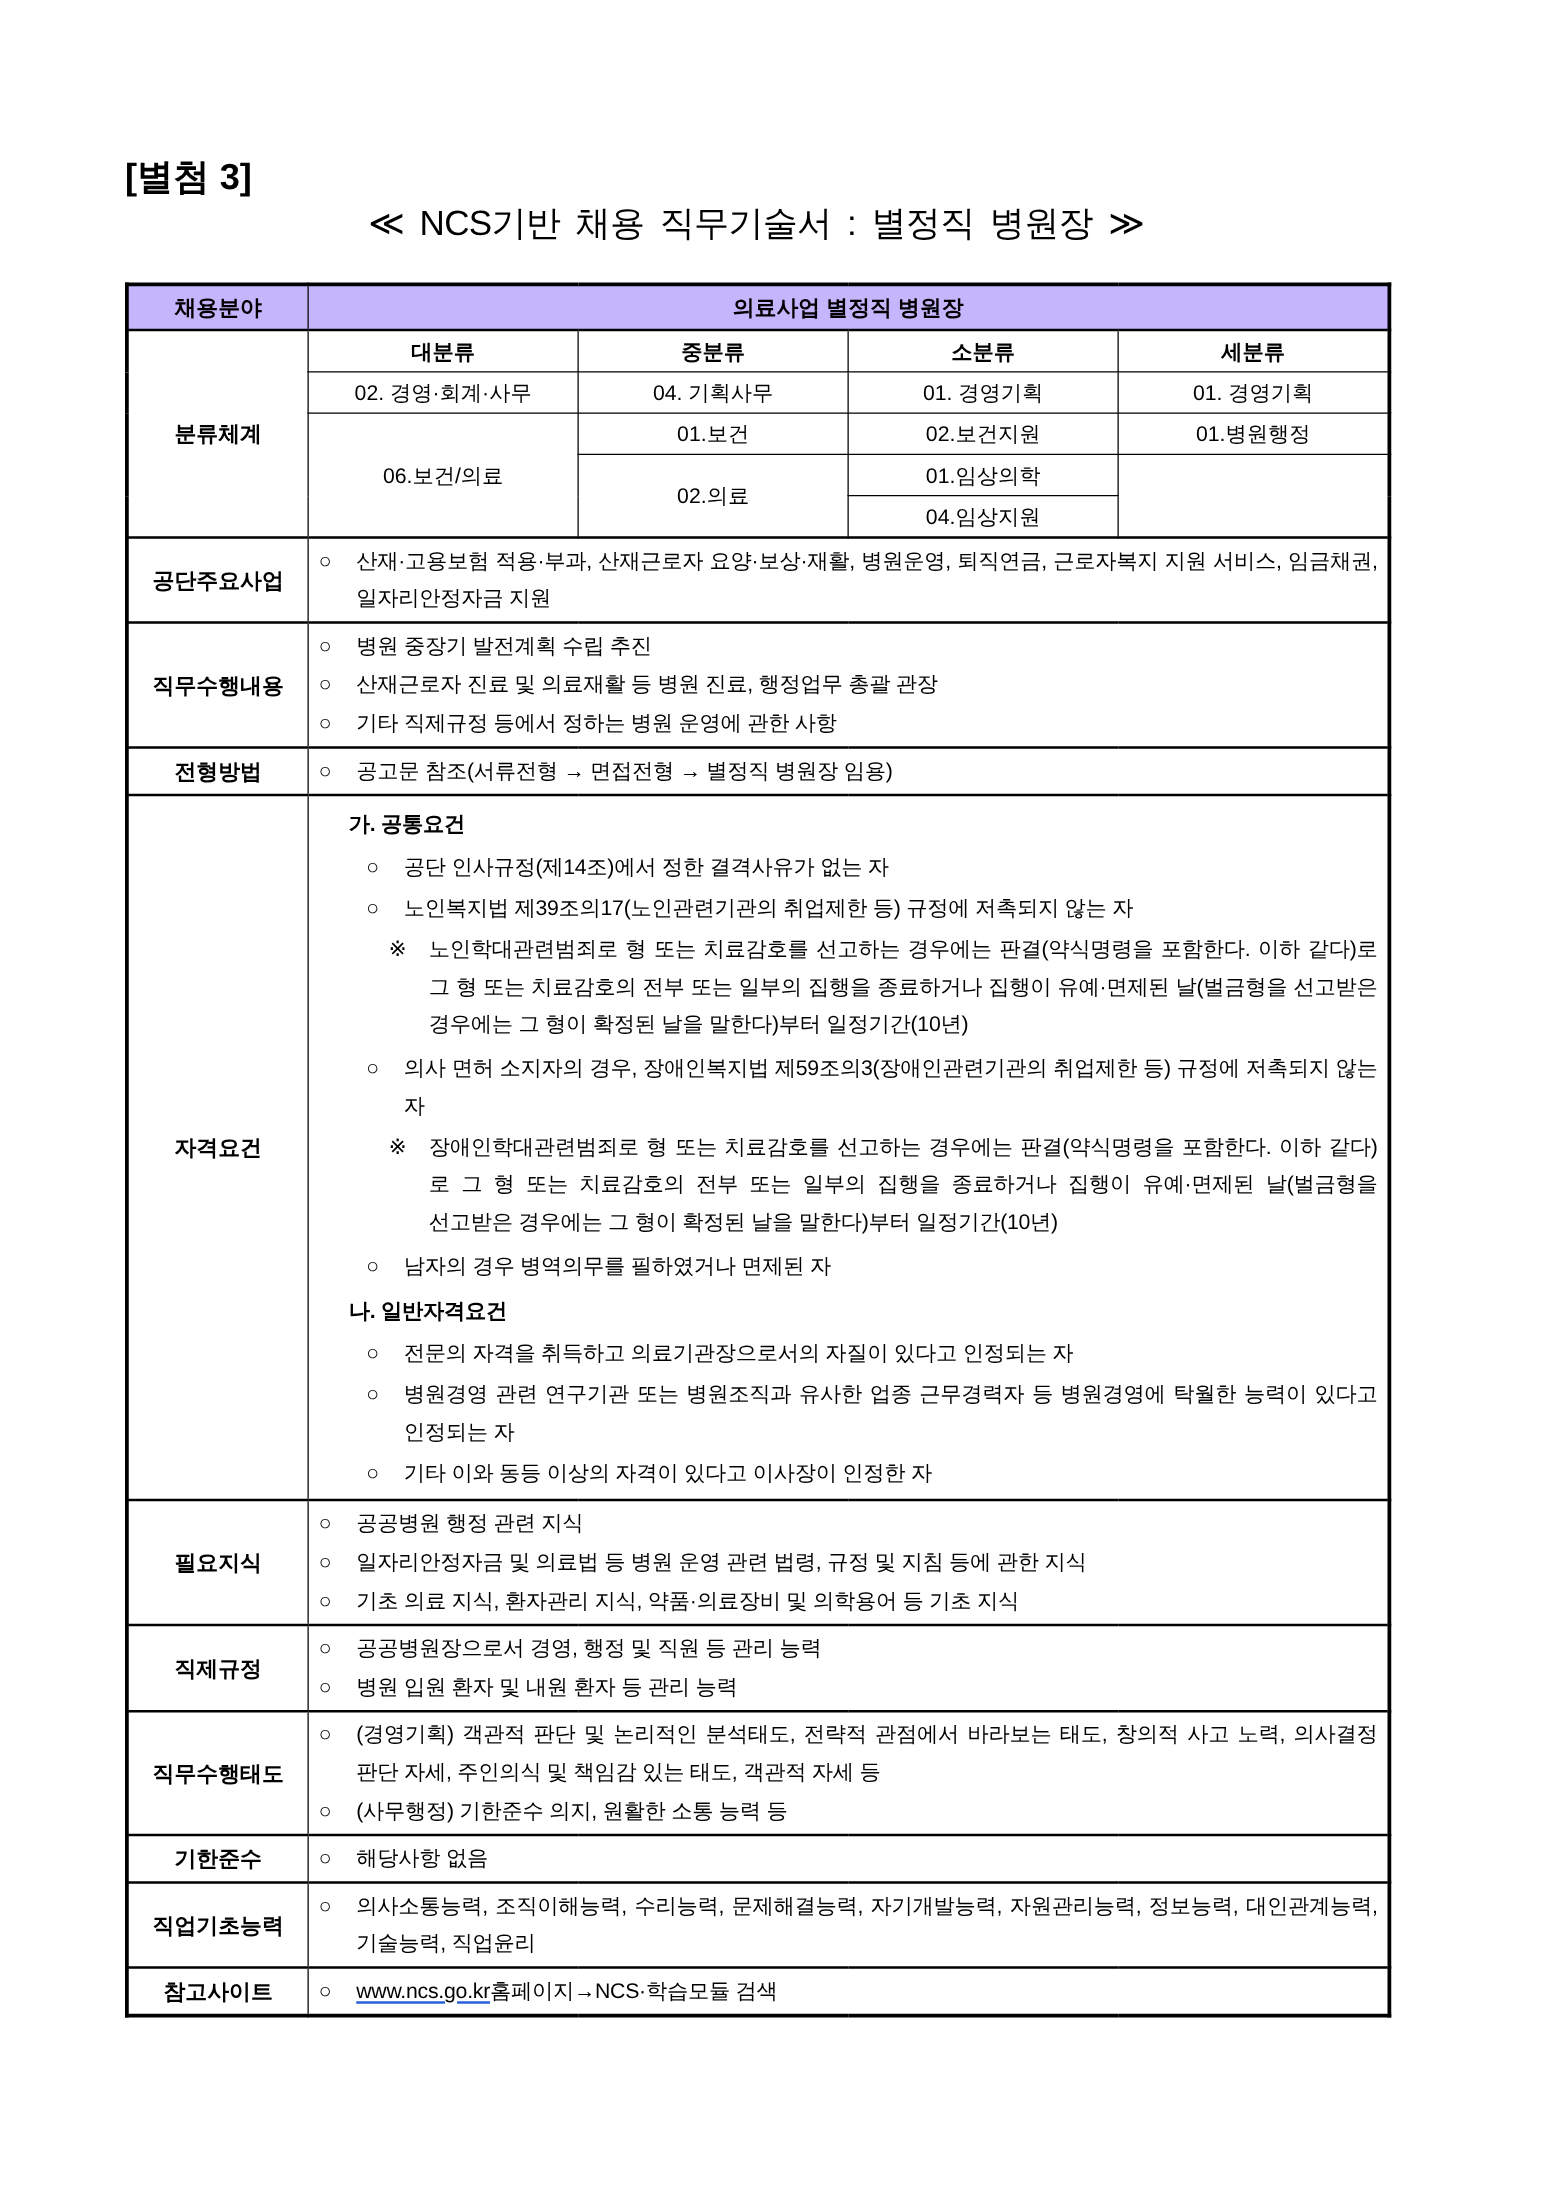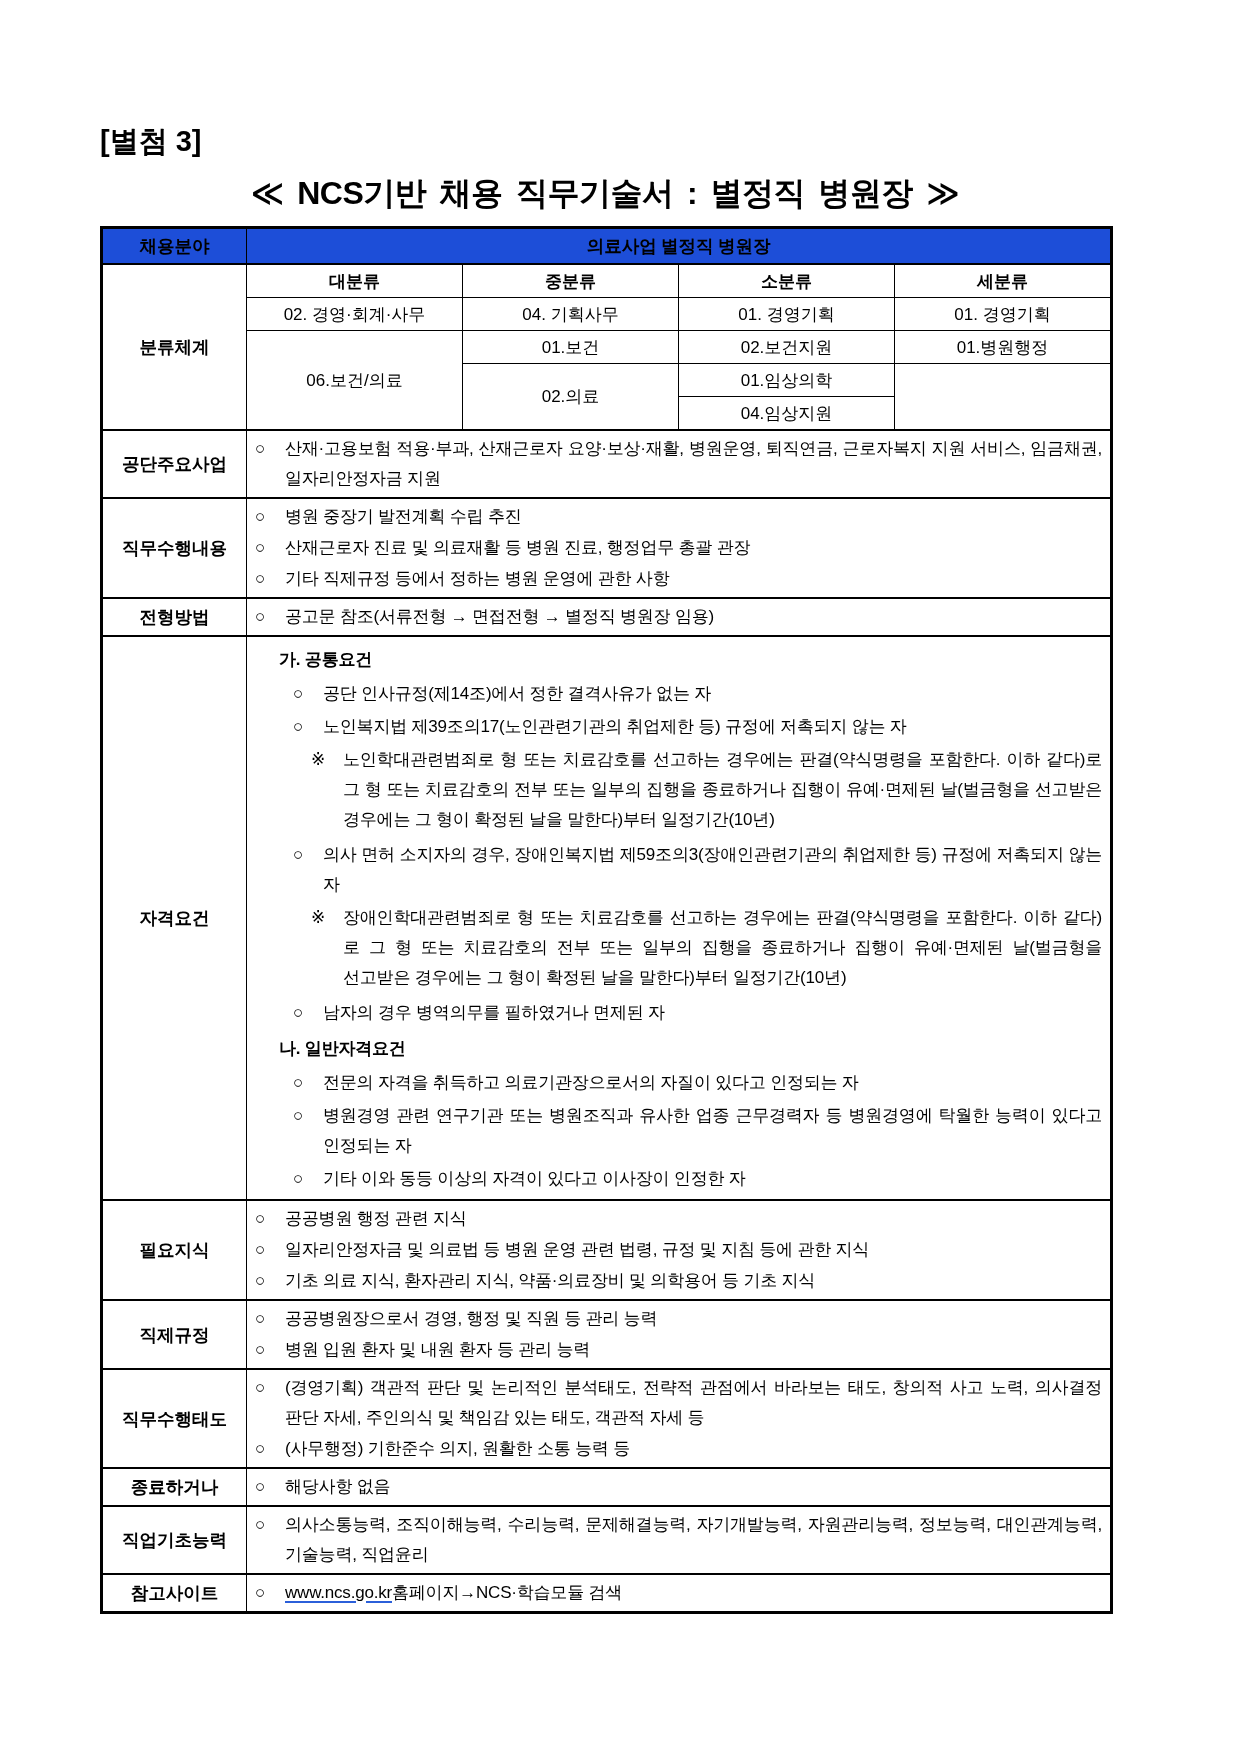--- a/index.html
+++ b/index.html
@@ -8,41 +8,41 @@
     font-family:"Liberation Sans","DejaVu Sans",sans-serif;
     color:#000;
     -webkit-font-smoothing:antialiased;
   }
   .page{position:relative;width:1239px;height:1752px;background:#fff;overflow:hidden;}
   .attachment{
     position:absolute;left:100px;top:122px;
     font-size:29px;font-weight:bold;letter-spacing:0px;
   }
   .doc-title{
-    position:absolute;left:100px;top:172px;width:1010px;
-    text-align:center;font-size:32px;font-weight:bold;word-spacing:5px;letter-spacing:-0.5px;
+    position:absolute;left:100px;top:160px;width:1010px;
+    text-align:center;font-size:28px;font-weight:normal;word-spacing:5px;letter-spacing:-0.5px;
   }
   table.jd{
     position:absolute;left:100px;top:226px;width:1010px;
     border-collapse:collapse;table-layout:fixed;
     border:3px solid #000;
     font-size:17px;
   }
   table.jd td{
     border:1.5px solid #000;
     padding:2px 8px;
     vertical-align:middle;
     word-break:keep-all;
   }
   tr.sec>td{border-top:2.5px solid #000;}
   td.lbl{
     font-weight:bold;text-align:center;font-size:17.5px;
     padding:2px 4px;letter-spacing:0px;
   }
-  td.gray{background:#1d4ed8;font-family:Liberation Serif, serif;}
+  td.gray{background:#c4b5fd;}
   td.cls{
     text-align:center;height:28px;font-size:17px;padding:1px 4px;
   }
   td.cls-h{font-weight:bold;}
   td.recruit-val{
     text-align:center;font-weight:bold;height:30px;font-size:17.5px;
   }
   td.items{padding:4px 10px 4px 12px;}
   .item{
     display:flex;align-items:flex-start;
@@ -241,21 +241,21 @@
               <span class="t">(경영기획) 객관적 판단 및 논리적인 분석태도, 전략적 관점에서 바라보는 태도, 창의적 사고 노력, 의사결정 판단 자세, 주인의식 및 책임감 있는 태도, 객관적 자세 등</span>
             </div>
           <div class="item">
               <span class="m">○</span>
               <span class="t">(사무행정) 기한준수 의지, 원활한 소통 능력 등</span>
             </div>
         </td>
       </tr>
 
       <tr class="sec">
-        <td class="lbl">종료하거나</td>
+        <td class="lbl">기한준수</td>
         <td class="items" colspan="4">
           <div class="item">
               <span class="m">○</span>
               <span class="t">해당사항 없음</span>
             </div>
         </td>
       </tr>
 
       <tr class="sec">
         <td class="lbl">직업기초능력</td>

